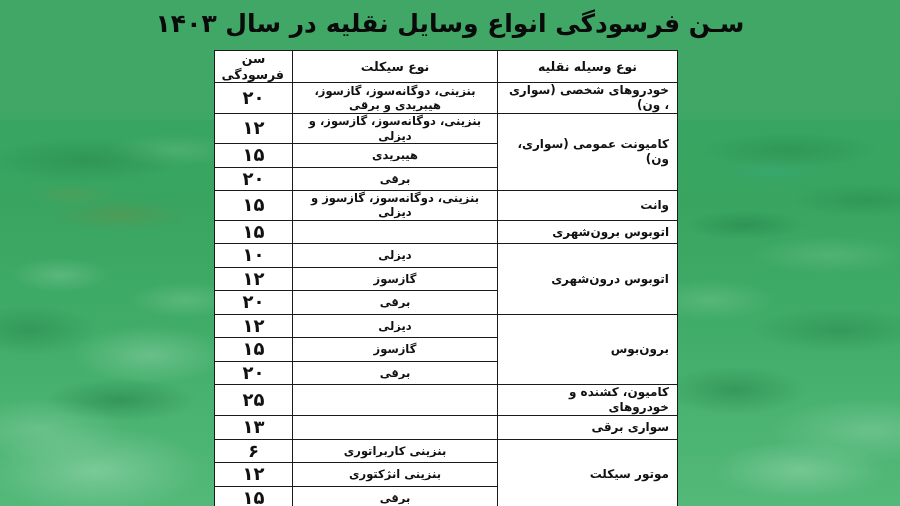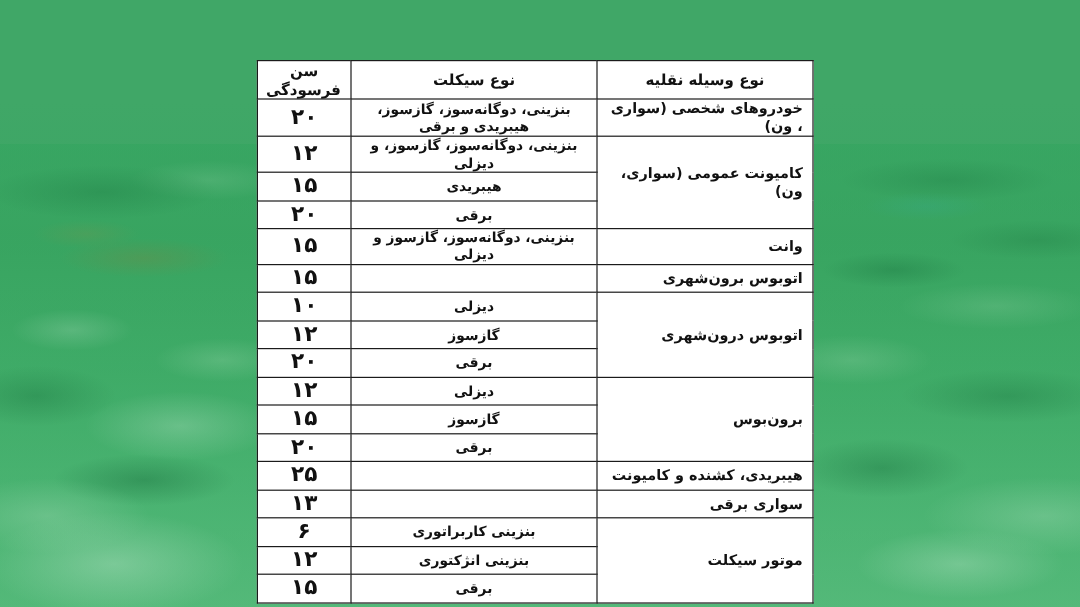--- a/index.html
+++ b/index.html
@@ -140,20 +140,21 @@
 </style>
 </head>
 <body>
 
 <div id="stage">
 
   <div id="photo-bg"></div>
   <div id="photo-tint"></div>
   <div id="top-band"></div>
 
+  <div id="title">سـن فرسودگی انواع وسایل نقلیه در سال ۱۴۰۳</div>
 
   <div id="table-wrap">
     <table class="aging">
       <colgroup>
         <col class="c-vehicle">
         <col class="c-fuel">
         <col class="c-age">
       </colgroup>
       <thead>
         <tr>
@@ -211,21 +212,21 @@
           </tr>
           <tr>
             <td class="fuel">گازسوز</td>
             <td class="age">۱۵</td>
           </tr>
           <tr>
             <td class="fuel">برقی</td>
             <td class="age">۲۰</td>
           </tr>
           <tr>
-            <td class="vehicle">هیبریدی، کشنده و کامیونت</td>
+            <td class="vehicle">کامیون، کشنده و خودروهای</td>
             <td class="fuel empty"></td>
             <td class="age">۲۵</td>
           </tr>
           <tr>
             <td class="vehicle">سواری برقی</td>
             <td class="fuel empty"></td>
             <td class="age">۱۳</td>
           </tr>
           <tr>
             <td class="vehicle" rowspan="3">موتور سیکلت</td>

